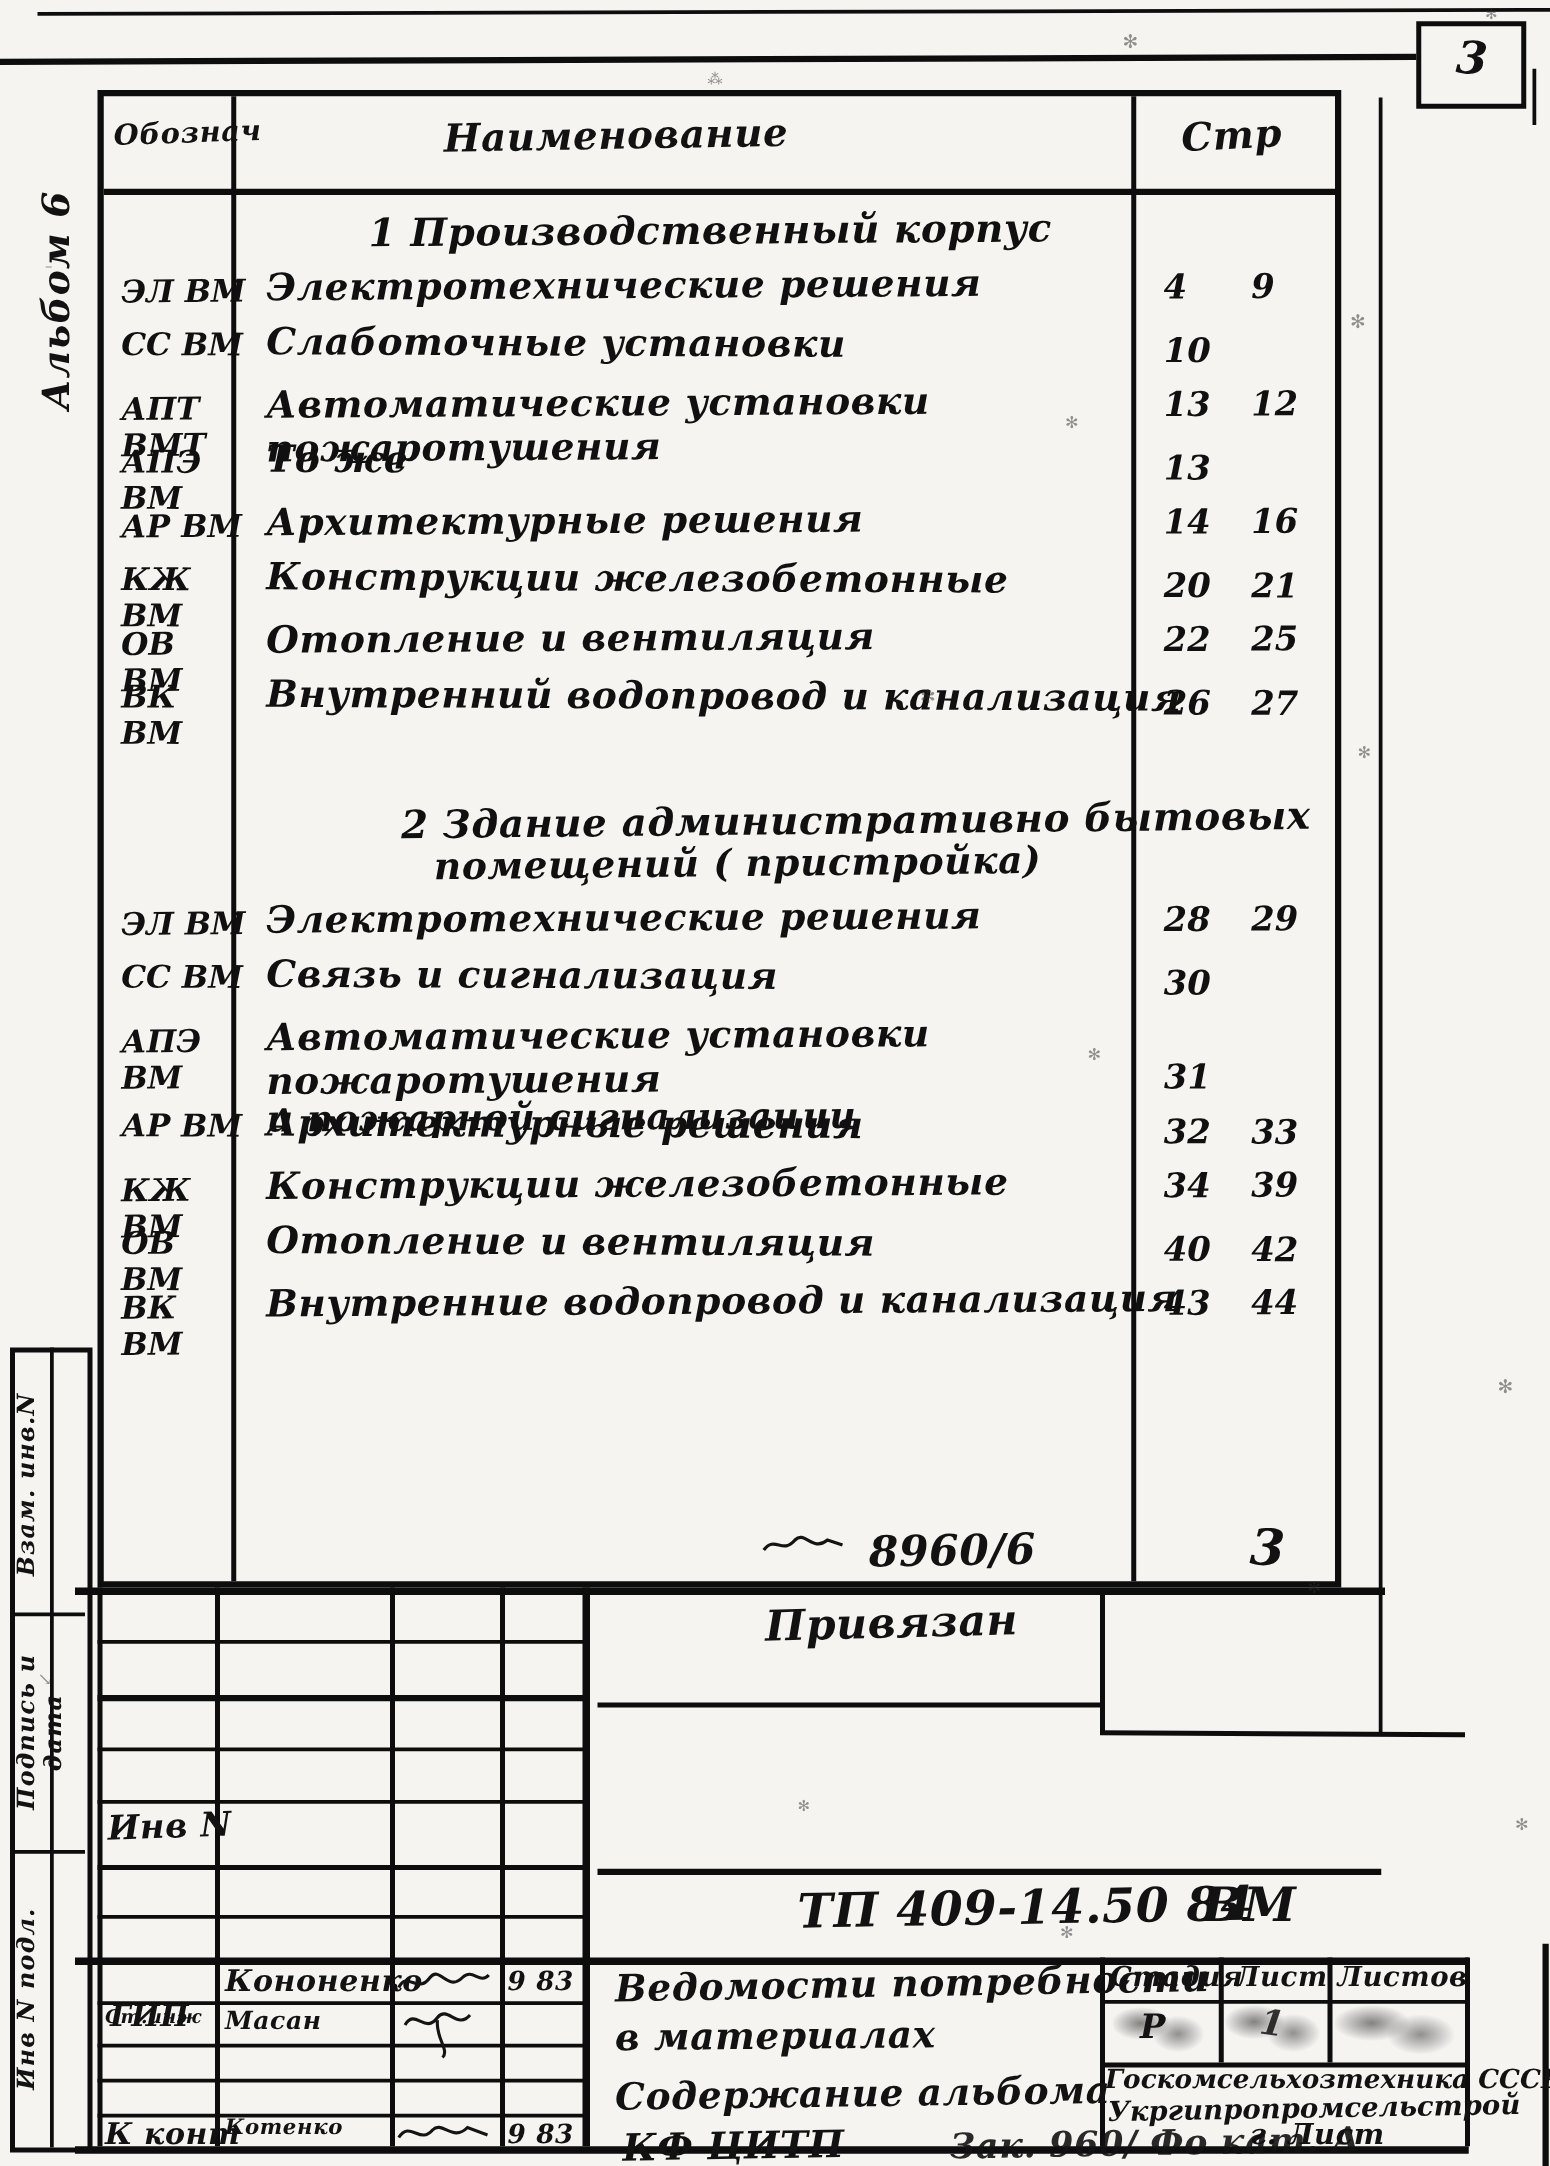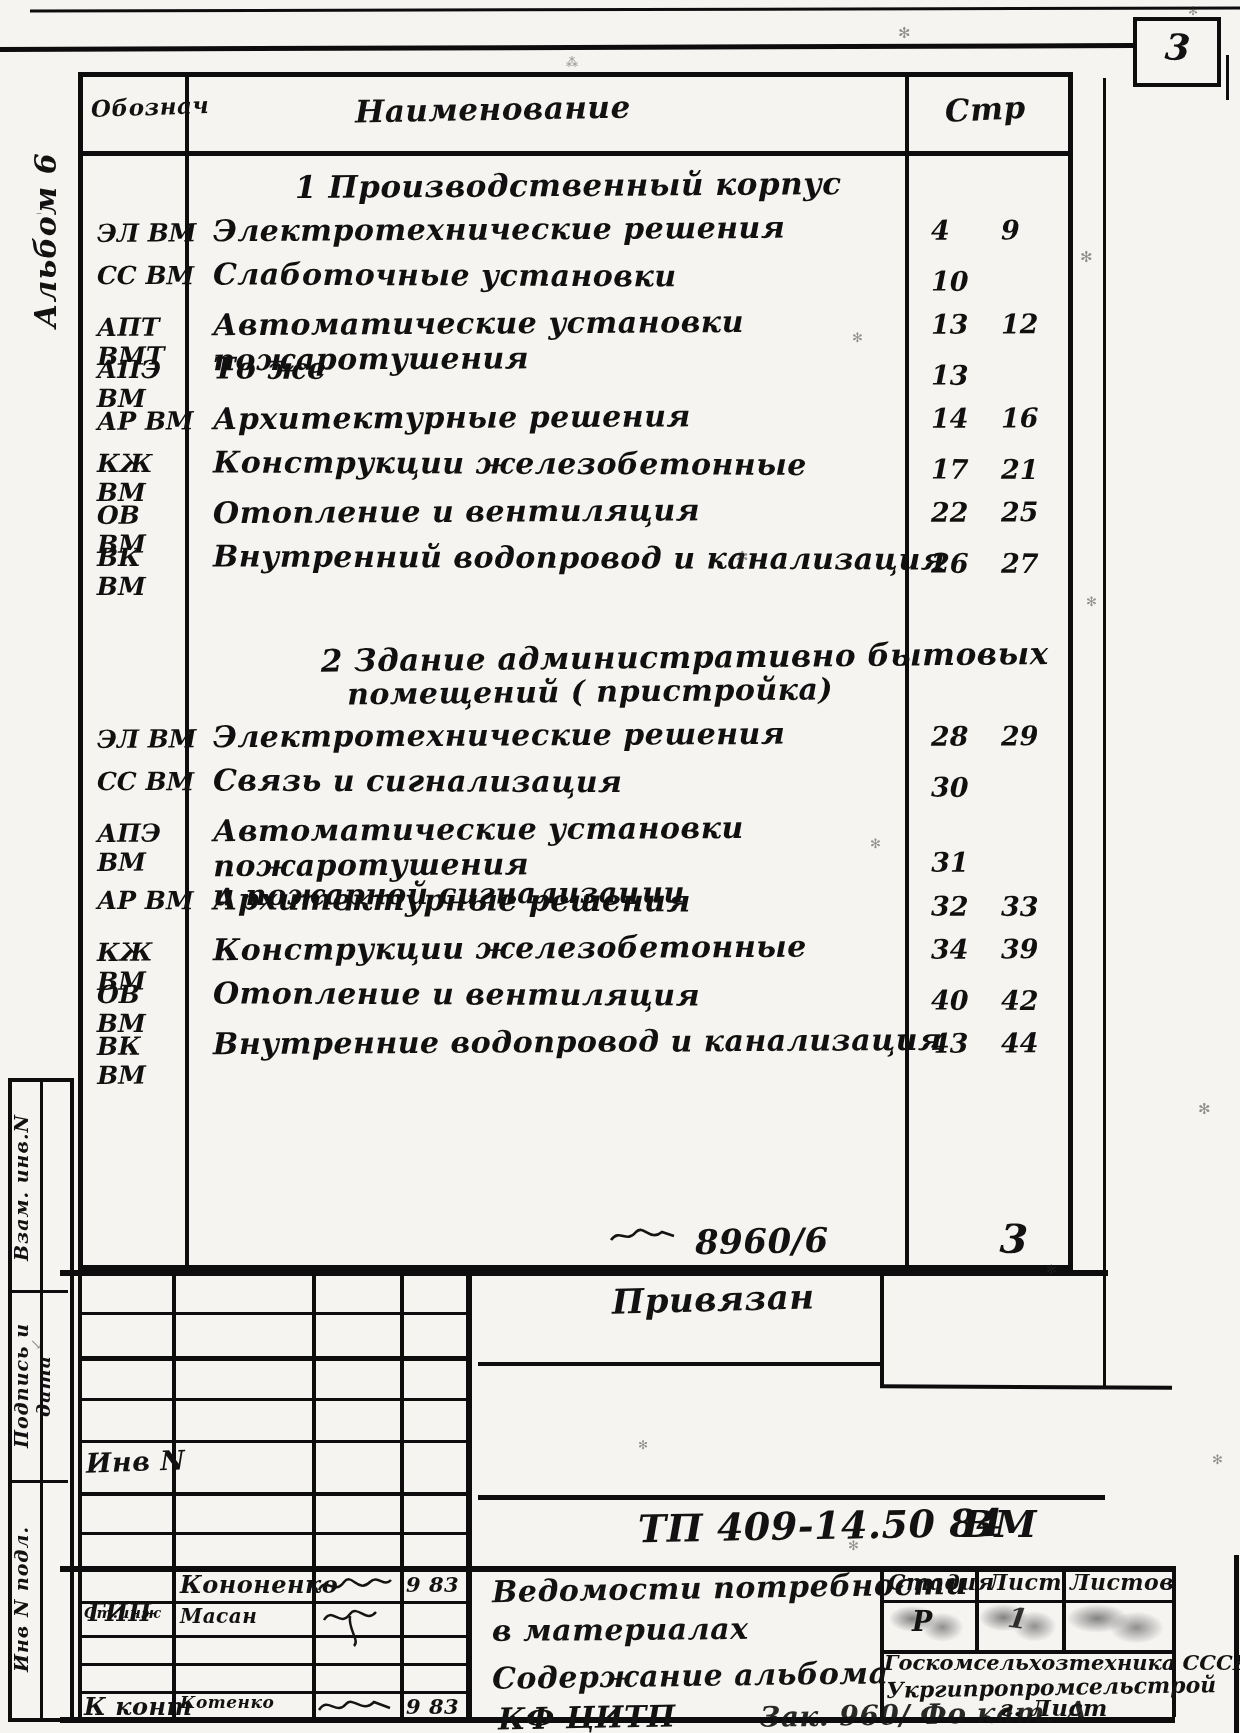--- a/index.html
+++ b/index.html
@@ -104,21 +104,21 @@
         </div>
         <div class="trow">
           <span class="code">АР ВМ</span>
           <span class="nm"><span class="l1">Архитектурные решения</span></span>
           <span class="pg p1">14</span>
           <span class="pg p2">16</span>
         </div>
         <div class="trow">
           <span class="code">КЖ ВМ</span>
           <span class="nm"><span class="l1">Конструкции железобетонные</span></span>
-          <span class="pg p1">17</span>
+          <span class="pg p1">20</span>
           <span class="pg p2">21</span>
         </div>
         <div class="trow">
           <span class="code">ОВ ВМ</span>
           <span class="nm"><span class="l1">Отопление и вентиляция</span></span>
           <span class="pg p1">22</span>
           <span class="pg p2">25</span>
         </div>
         <div class="trow">
           <span class="code">ВК ВМ</span>

